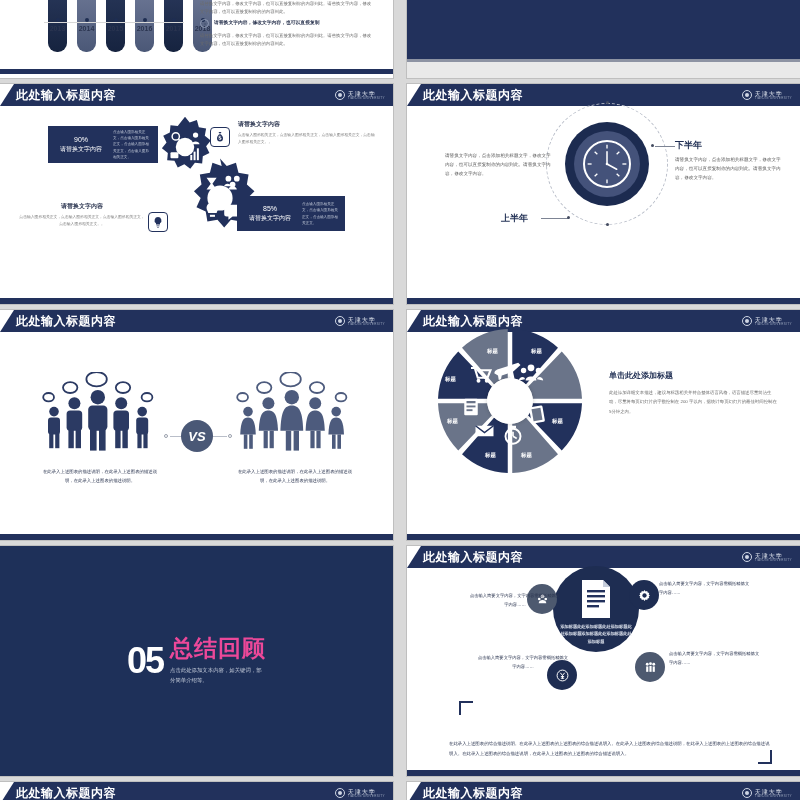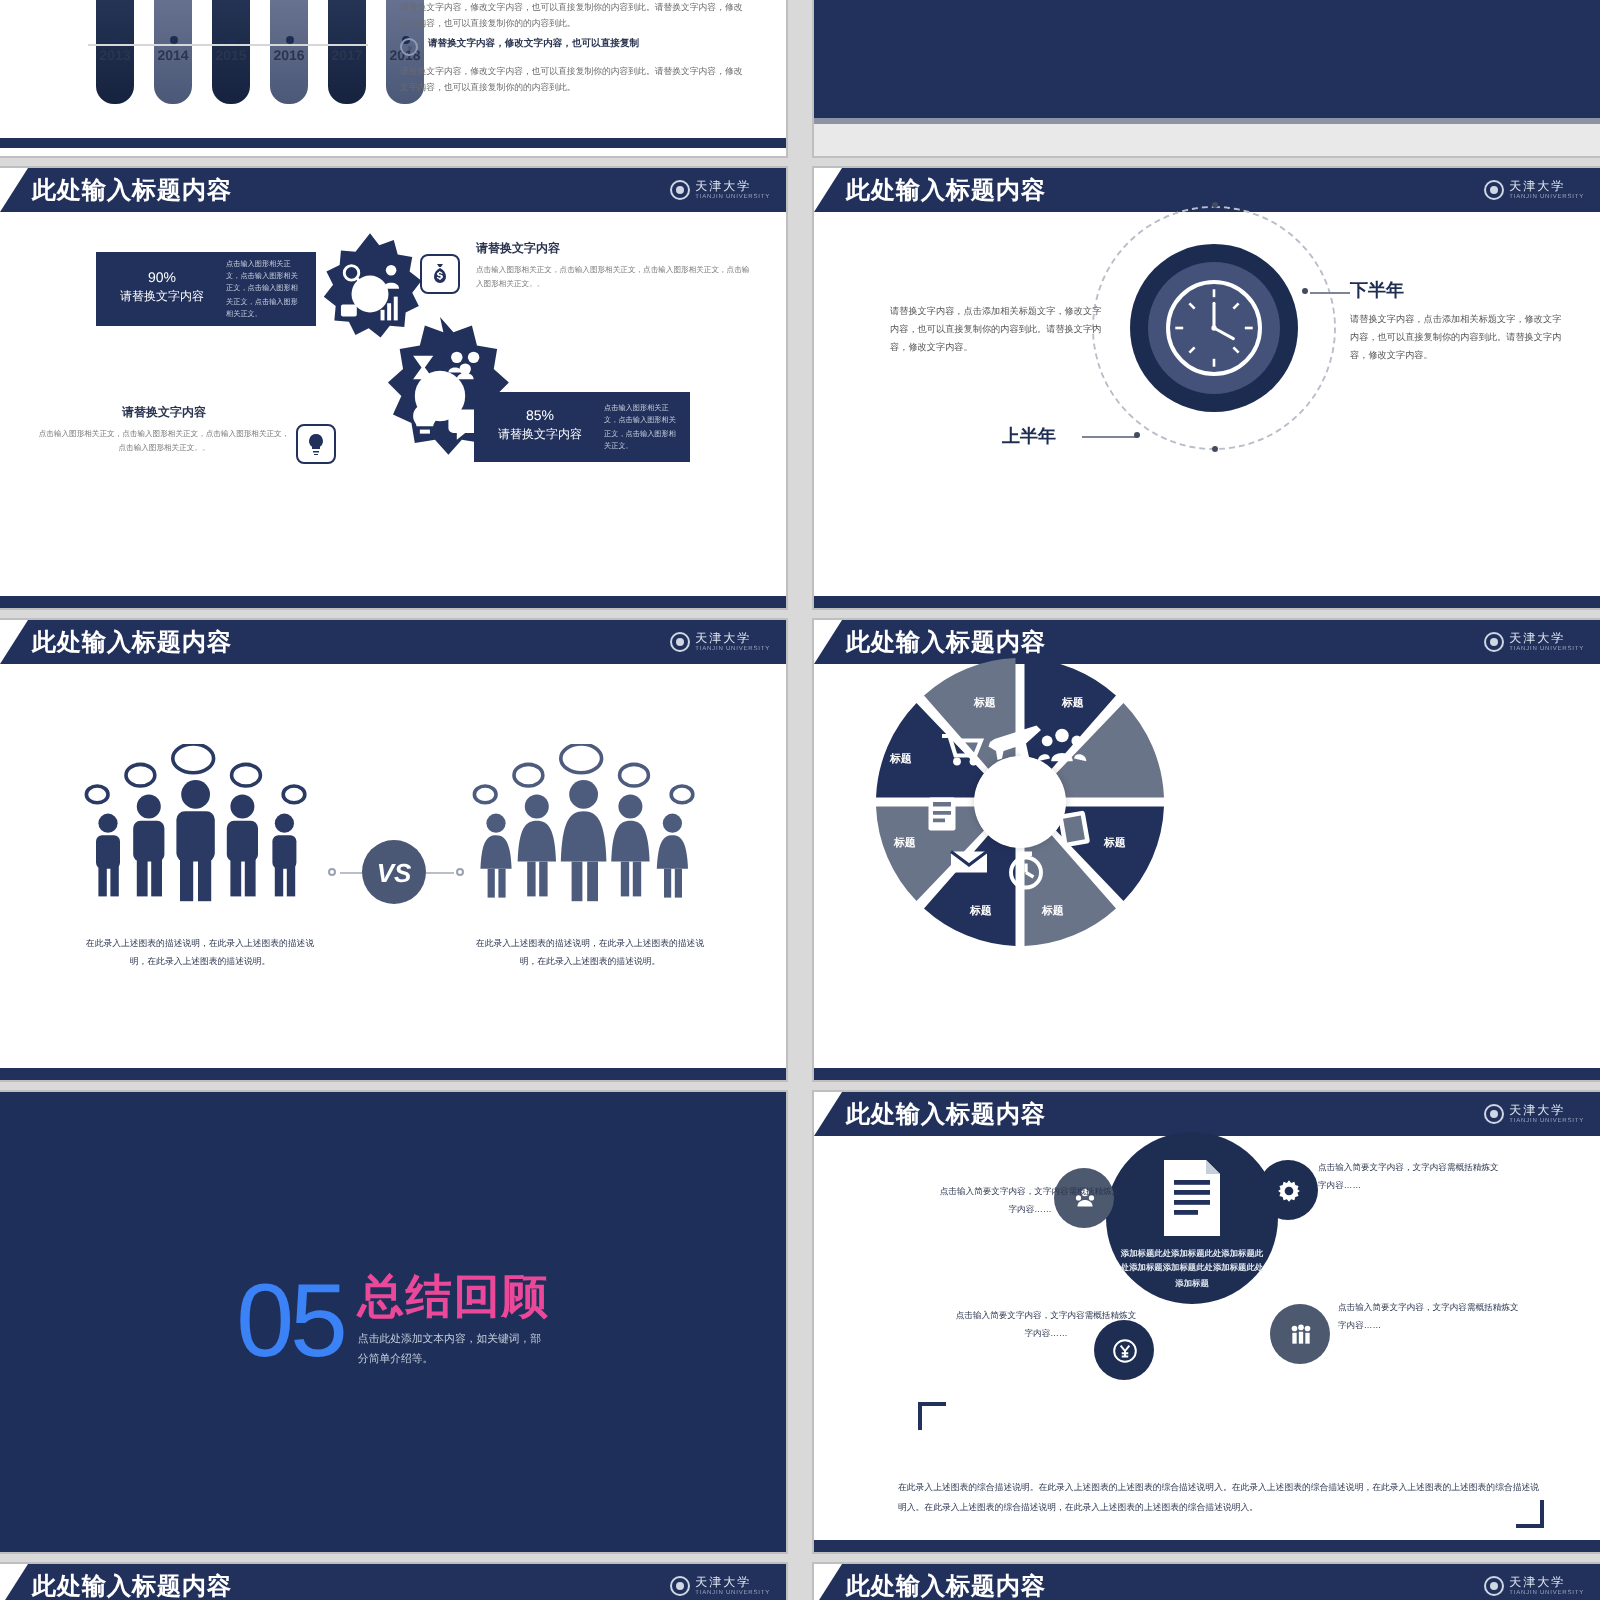--- a/index.html
+++ b/index.html
@@ -126,21 +126,21 @@
   .wheel { position:absolute; left:28px; top:16px; width:150px; height:150px; }
   .whub { position:absolute; left:50%; top:50%; transform:translate(-50%,-50%);
           width:46px; height:46px; border-radius:50%; background:#fff; box-shadow:0 0 4px rgba(0,0,0,.18); }
   .wlabel { position:absolute; font-size:5.4px; color:#fff; font-weight:bold; }
   .wtext { position:absolute; left:202px; top:60px; width:168px; }
   .wtext h4 { font-size:8px; color:#1e2d52; margin-bottom:7px; }
   .wtext p { font-size:4.4px; color:#6b6b6b; line-height:2.1; }
 
   
   .sec { position:absolute; inset:0; display:flex; align-items:center; justify-content:center; }
-  .sec .num { font-size:52px; color:#3b82f6; font-weight:400; letter-spacing:-2px; line-height:.85; }
+  .sec .num { font-size:36px; color:#ffffff; font-weight:700; letter-spacing:-2px; line-height:.85; }
   .sec .rt { margin-left:7px; }
   .sec .rt h3 { font-size:23px; color:#ec4899; font-weight:bold; letter-spacing:1px; line-height:1; }
   .sec .rt p { font-size:5.4px; color:#c6cddb; line-height:1.9; margin-top:5px; width:95px; }
 
   
   .cirwrap { position:absolute; inset:0; }
   .cbig { position:absolute; left:146px; top:20px; width:86px; height:86px; border-radius:50%; background:#1e2d52; }
   .cbig .clbl { position:absolute; left:6px; right:6px; bottom:7px; text-align:center;
                 font-size:4.2px; color:#dfe4ee; line-height:1.75; font-weight:bold; }
   .csm { position:absolute; width:30px; height:30px; border-radius:50%; background:#4d596f;
@@ -518,20 +518,24 @@
           </g>
         </svg>
         <div class="wlabel" style="left:96px;top:22px">标题</div>
         <div class="wlabel" style="left:117px;top:92px">标题</div>
         <div class="wlabel" style="left:86px;top:126px">标题</div>
         <div class="wlabel" style="left:50px;top:126px">标题</div>
         <div class="wlabel" style="left:12px;top:92px">标题</div>
         <div class="wlabel" style="left:10px;top:50px">标题</div>
         <div class="wlabel" style="left:52px;top:22px">标题</div>
       </div>
+      <div class="wtext">
+        <h4>单击此处添加标题</h4>
+        <p>此处添加详细文本描述，建议与标题相关并符合整体语言风格，语言描述尽量简洁生动，尽量将每页幻灯片的字数控制在 200 字以内，据统计每页幻灯片的最佳时间控制在5分钟之内。</p>
+      </div>
     </div>
     <div class="footbar"></div>
   </div>
 
   <div class="slide navy">
     <div class="sec">
       <div class="num">05</div>
       <div class="rt">
         <h3>总结回顾</h3>
         <p>点击此处添加文本内容，如关键词，部分简单介绍等。</p>

